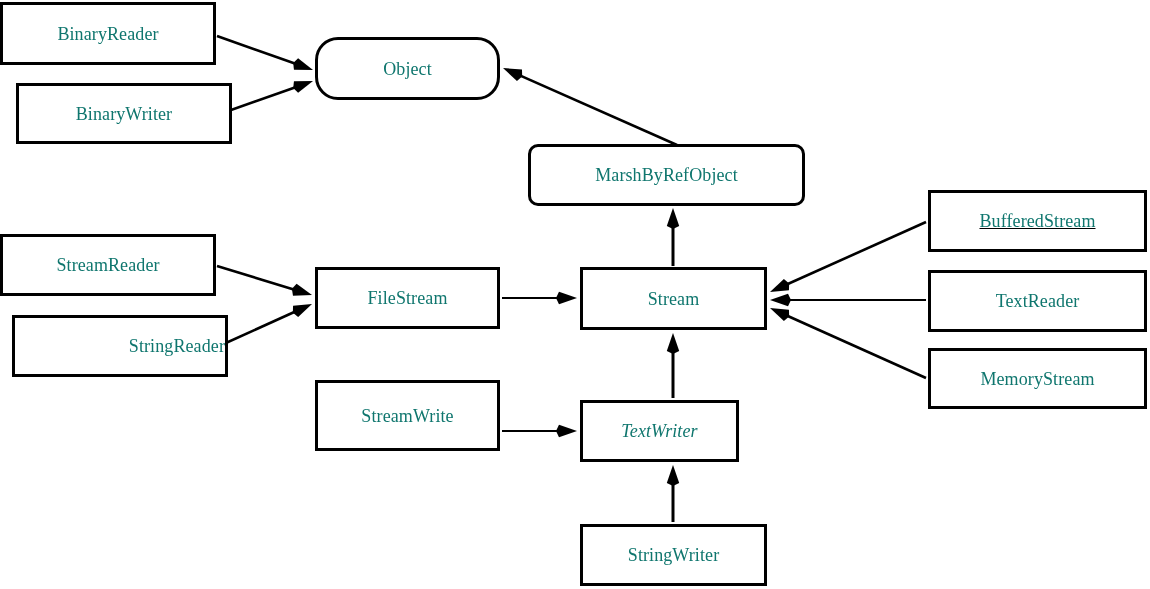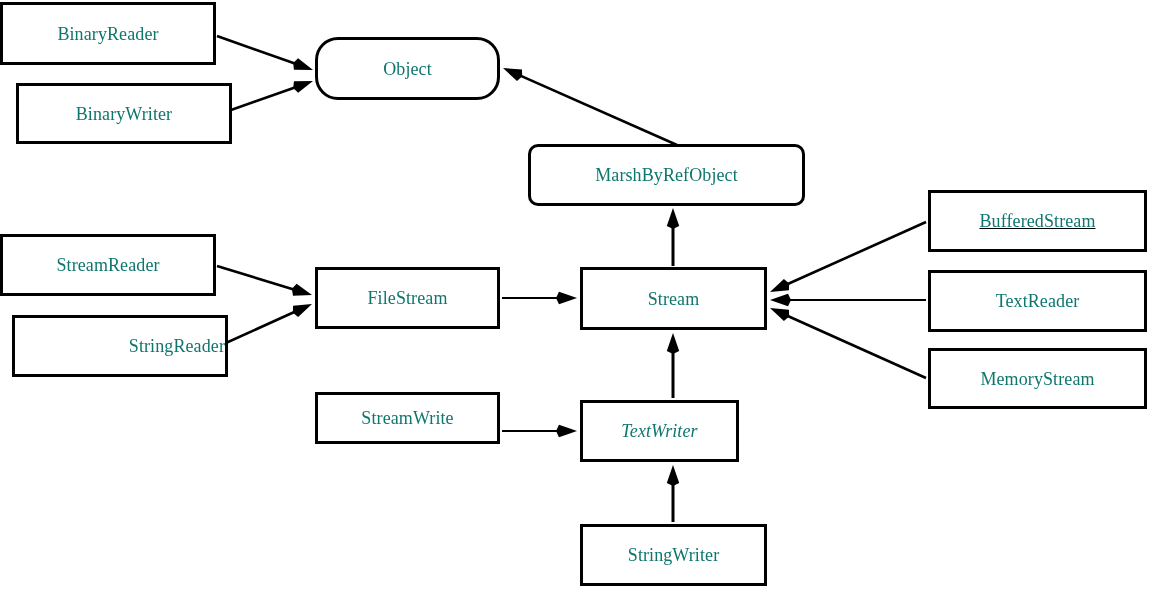--- a/index.html
+++ b/index.html
@@ -126,21 +126,21 @@
     </div>
     <div class="uml-box" style="left: 928px; top: 190px; width: 219px; height: 62px; text-decoration: underline;">
       <span class="box-label">BufferedStream</span>
     </div>
     <div class="uml-box" style="left: 928px; top: 270px; width: 219px; height: 62px;">
       <span class="box-label">TextReader</span>
     </div>
     <div class="uml-box" style="left: 928px; top: 348px; width: 219px; height: 61px;">
       <span class="box-label">MemoryStream</span>
     </div>
-    <div class="uml-box" style="left: 315px; top: 392px; width: 185px; height: 52px;">
+    <div class="uml-box" style="left: 315px; top: 380px; width: 185px; height: 71px;">
       <span class="box-label">StreamWrite</span>
     </div>
     <div class="uml-box" style="left: 580px; top: 400px; width: 159px; height: 62px; font-style: italic;">
       <span class="box-label">TextWriter</span>
     </div>
     <div class="uml-box" style="left: 580px; top: 524px; width: 187px; height: 62px;">
       <span class="box-label">StringWriter</span>
     </div>
   </div>
 

